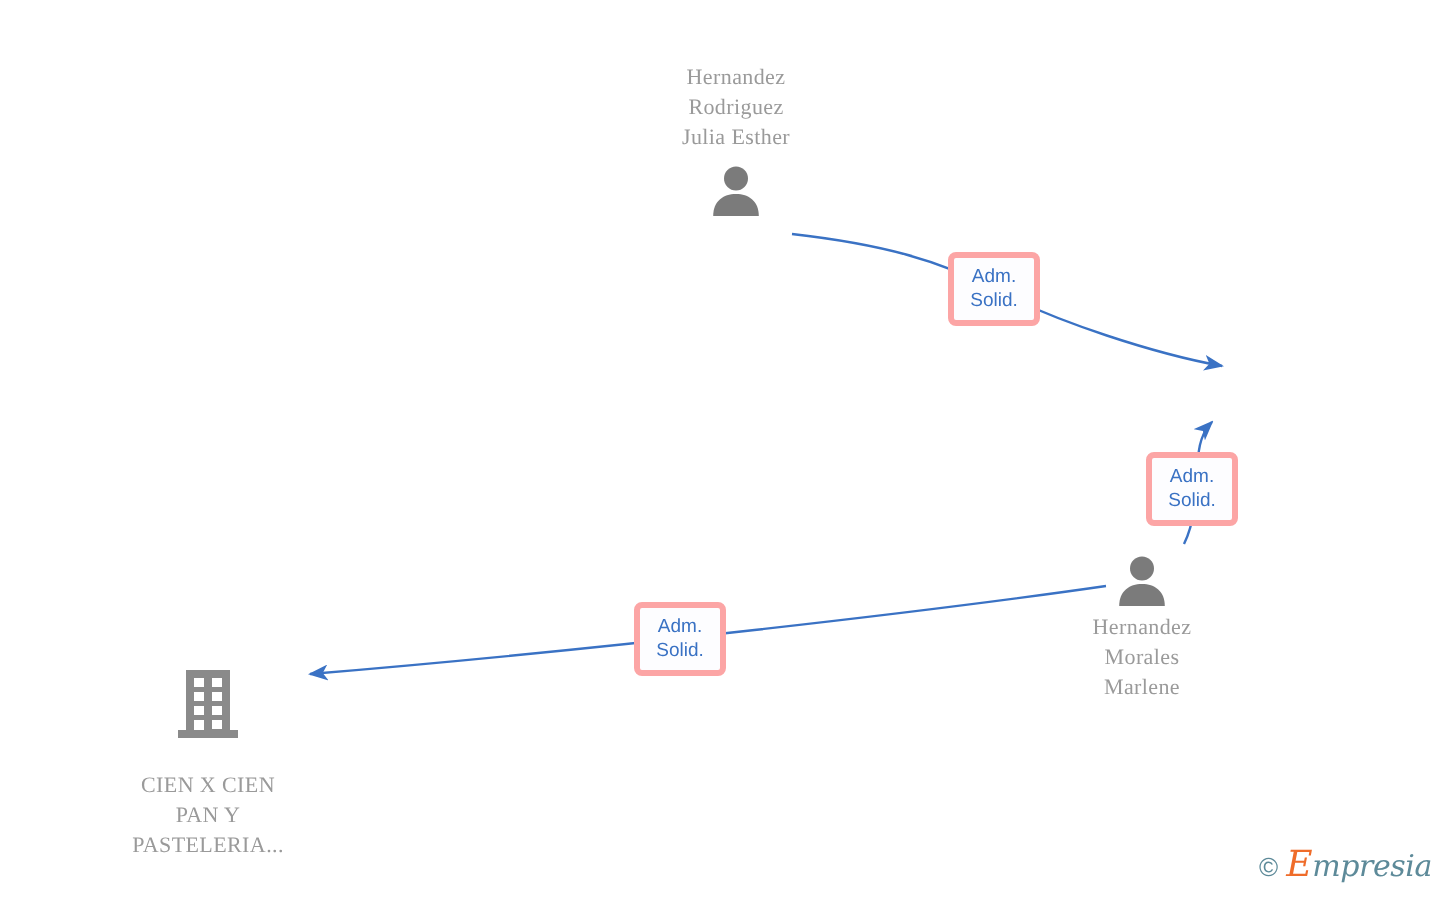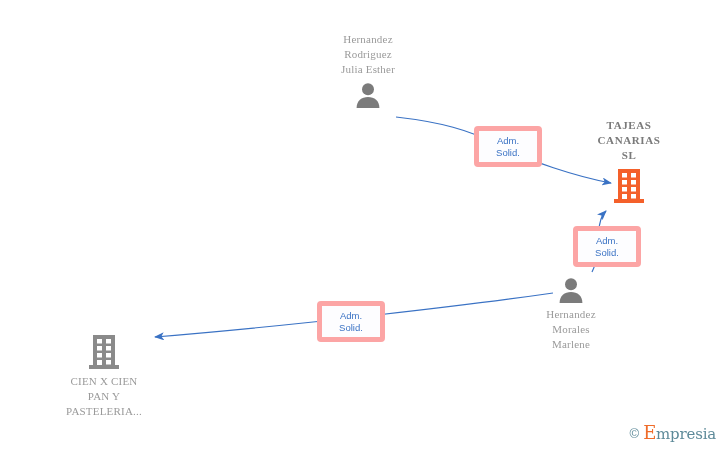--- a/index.html
+++ b/index.html
@@ -42,49 +42,50 @@
     font-weight: bold;
     letter-spacing: 0.6px;
   }
   .node-icon {
     display: block;
     margin: 0 auto;
   }
   .edge-label {
     position: absolute;
     box-sizing: border-box;
-    border: 5px solid #fca5a5;
+    border: 3px solid #fca5a5;
     border-radius: 4px;
     background: #fdfdff;
     color: #3a72c4;
     font-size: 9.5px;
     line-height: 12px;
     text-align: center;
     padding: 4px 2px 3px 2px;
-    width: 68px;
+    width: 46px;
   }
   .edge-label span {
     display: block;
   }
   .watermark {
     position: absolute;
     right: 12px;
     bottom: 8px;
     display: flex;
     align-items: center;
     gap: 4px;
   }
   .wm-copy {
     font-size: 13px;
     color: #5d8a99;
     line-height: 1;
   }
   .wm-text {
     font-family: "DejaVu Serif", serif;
     font-size: 15px;
+    font-style: italic;
     color: #5d8a99;
     letter-spacing: -0.2px;
     line-height: 1;
   }
   .wm-text .wm-e {
     color: #ef6c2a;
     font-size: 18px;
   }
 </style>
 </head>
@@ -109,37 +110,20 @@
   <div class="node" style="left:308px; top:32px; width:120px;">
     <div class="node-label">Hernandez
 Rodriguez
 Julia Esther</div>
     <svg class="node-icon" width="28" height="28" viewBox="0 0 28 28" style="margin-top:4px;" xmlns="http://www.w3.org/2000/svg">
       <circle cx="14" cy="8.2" r="6" fill="#7b7b7b"></circle>
       <path d="M2.6,27 C2.6,19.6 7.6,16 14,16 C20.4,16 25.4,19.6 25.4,27 Z" fill="#7b7b7b"></path>
     </svg>
   </div>
 
-  <div class="node" style="left:569px; top:118px; width:120px;">
-    <div class="node-label company-main">TAJEAS
-CANARIAS
-SL</div>
-    <svg class="node-icon" width="34" height="36" viewBox="0 0 34 36" style="margin-top:5px;" xmlns="http://www.w3.org/2000/svg">
-      <rect x="6" y="1" width="22" height="30" fill="#f4602a"></rect>
-      <rect x="2" y="31" width="30" height="4" fill="#f4602a"></rect>
-      <rect x="10" y="5" width="5" height="4.5" fill="#ffffff"></rect>
-      <rect x="19" y="5" width="5" height="4.5" fill="#ffffff"></rect>
-      <rect x="10" y="12" width="5" height="4.5" fill="#ffffff"></rect>
-      <rect x="19" y="12" width="5" height="4.5" fill="#ffffff"></rect>
-      <rect x="10" y="19" width="5" height="4.5" fill="#ffffff"></rect>
-      <rect x="19" y="19" width="5" height="4.5" fill="#ffffff"></rect>
-      <rect x="10" y="26" width="5" height="5" fill="#ffffff"></rect>
-      <rect x="19" y="26" width="5" height="4.5" fill="#ffffff"></rect>
-    </svg>
-  </div>
 
   <div class="node" style="left:511px; top:276px; width:120px;">
     <svg class="node-icon" width="28" height="28" viewBox="0 0 28 28" xmlns="http://www.w3.org/2000/svg">
       <circle cx="14" cy="8.2" r="6" fill="#7b7b7b"></circle>
       <path d="M2.6,27 C2.6,19.6 7.6,16 14,16 C20.4,16 25.4,19.6 25.4,27 Z" fill="#7b7b7b"></path>
     </svg>
     <div class="node-label" style="margin-top:3px;">Hernandez
 Morales
 Marlene</div>
   </div>
@@ -150,21 +134,21 @@
       <rect x="2" y="31" width="30" height="4" fill="#8a8a8a"></rect>
       <rect x="10" y="5" width="5" height="4.5" fill="#ffffff"></rect>
       <rect x="19" y="5" width="5" height="4.5" fill="#ffffff"></rect>
       <rect x="10" y="12" width="5" height="4.5" fill="#ffffff"></rect>
       <rect x="19" y="12" width="5" height="4.5" fill="#ffffff"></rect>
       <rect x="10" y="19" width="5" height="4.5" fill="#ffffff"></rect>
       <rect x="19" y="19" width="5" height="4.5" fill="#ffffff"></rect>
       <rect x="10" y="26" width="5" height="5" fill="#ffffff"></rect>
       <rect x="19" y="26" width="5" height="4.5" fill="#ffffff"></rect>
     </svg>
-    <div class="node-label" style="margin-top:4px;">CIEN X CIEN
+    <div class="node-label" style="margin-top:16px;">CIEN X CIEN
 PAN Y
 PASTELERIA...</div>
   </div>
 
   <div class="edge-label" style="left:474px; top:126px;">
     <span>Adm.</span>
     <span>Solid.</span>
   </div>
 
   <div class="edge-label" style="left:573px; top:226px;">

